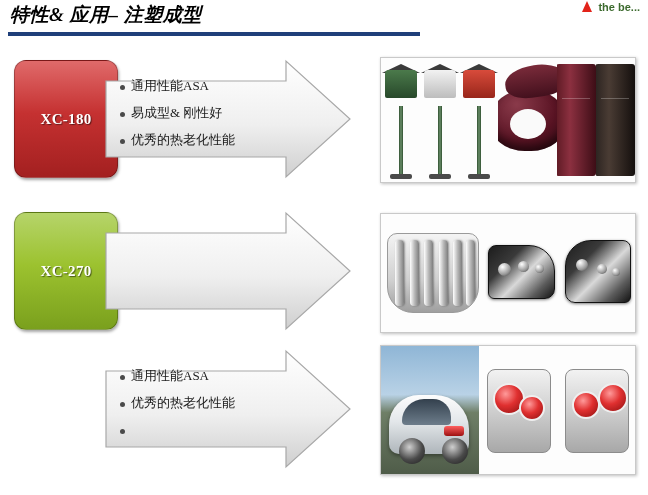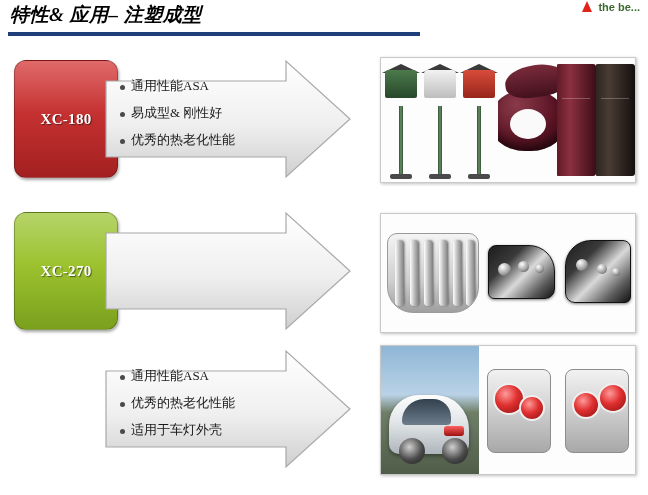--- a/index.html
+++ b/index.html
@@ -504,21 +504,20 @@
       <div class="bullet">
         <span class="dot"></span>
         <span>通用性能ASA</span>
       </div>
       <div class="bullet">
         <span class="dot"></span>
         <span>优秀的热老化性能</span>
       </div>
       <div class="bullet">
         <span class="dot"></span>
-        <span>适用于车灯外壳</span>
       </div>
     </div>
   </div>
 
   <div class="img-panel">
     <div class="photo-grid">
       <div class="photo-cell" style="flex:1.25 1 0">
         <div class="car-scene">
           <div class="car-body">
             <div class="car-glass"></div>

